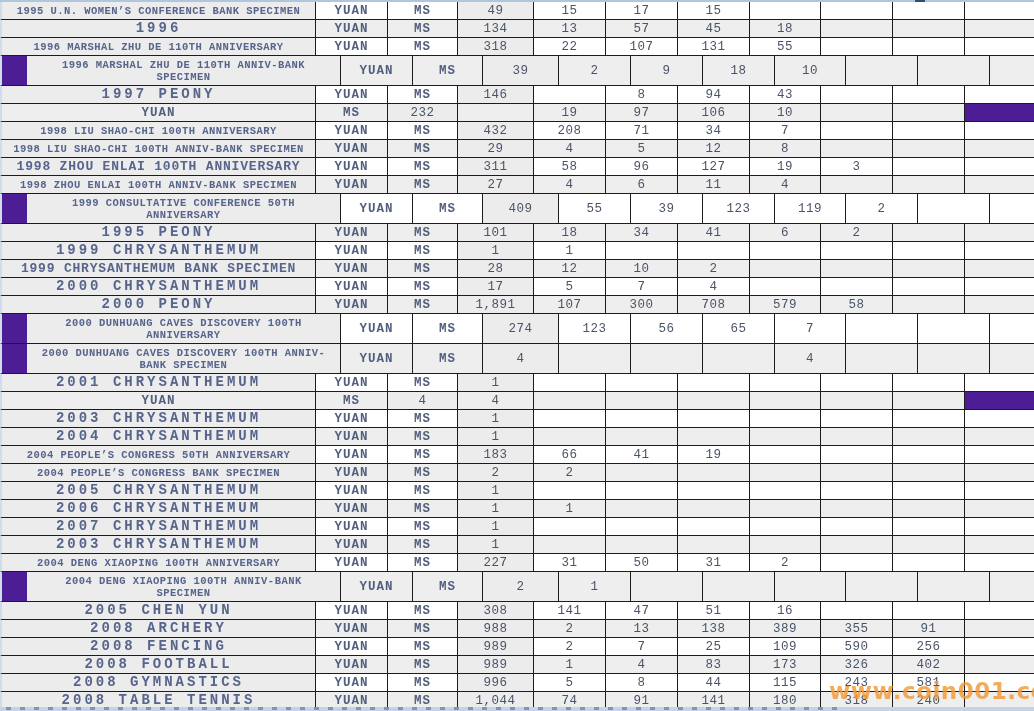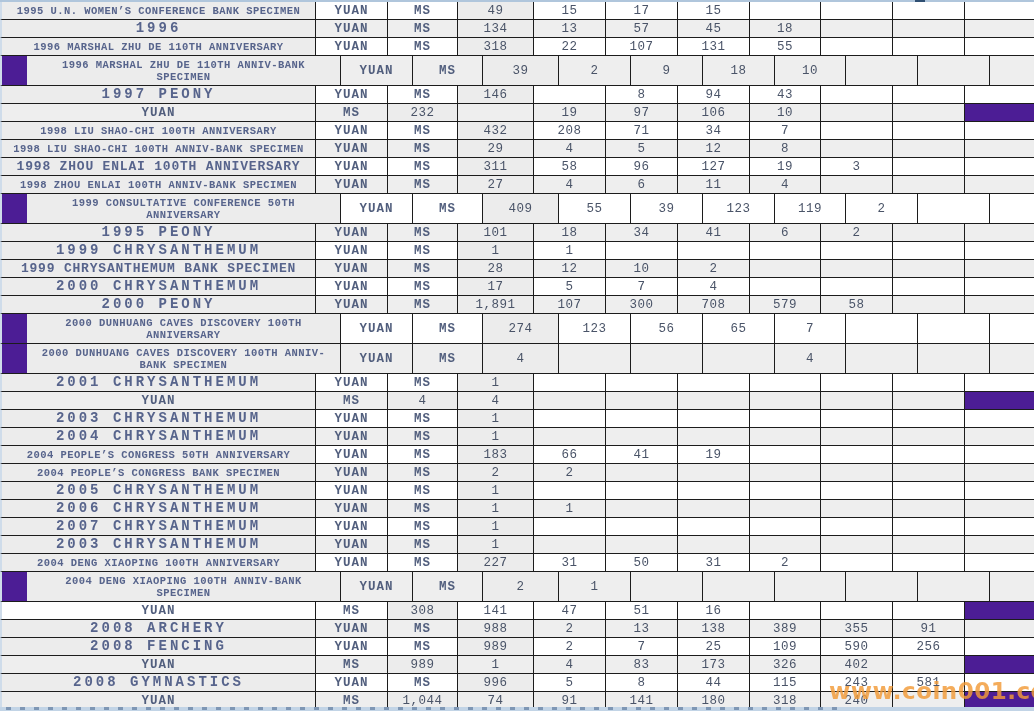--- a/index.html
+++ b/index.html
@@ -1121,20 +1121,24 @@
           <span></span>
         </div>
         <div class="cell val">
           <span></span>
         </div>
         <div class="cell val">
           <span></span>
         </div>
       </div>
       <div class="row">
+    <div class="cell label">
+      <span class="lg">2005 CHEN YUN</span>
+
+    </div>
     <div class="cell yuan">
       <span>YUAN</span>
     </div>
     <div class="cell ms">
       <span>MS</span>
     </div>
   <div class="cell val c1">
           <span>308</span>
         </div>
         <div class="cell val">
@@ -1225,20 +1229,24 @@
           <span>590</span>
         </div>
         <div class="cell val">
           <span>256</span>
         </div>
         <div class="cell val">
           <span></span>
         </div>
       </div>
       <div class="row alt">
+    <div class="cell label">
+      <span class="lg">2008 FOOTBALL</span>
+
+    </div>
     <div class="cell yuan">
       <span>YUAN</span>
     </div>
     <div class="cell ms">
       <span>MS</span>
     </div>
   <div class="cell val c1">
           <span>989</span>
         </div>
         <div class="cell val">
@@ -1293,20 +1301,24 @@
           <span>243</span>
         </div>
         <div class="cell val">
           <span>581</span>
         </div>
         <div class="cell val">
           <span></span>
         </div>
       </div>
       <div class="row alt">
+    <div class="cell label">
+      <span class="lg">2008 TABLE TENNIS</span>
+
+    </div>
     <div class="cell yuan">
       <span>YUAN</span>
     </div>
     <div class="cell ms">
       <span>MS</span>
     </div>
   <div class="cell val c1">
           <span>1,044</span>
         </div>
         <div class="cell val">

